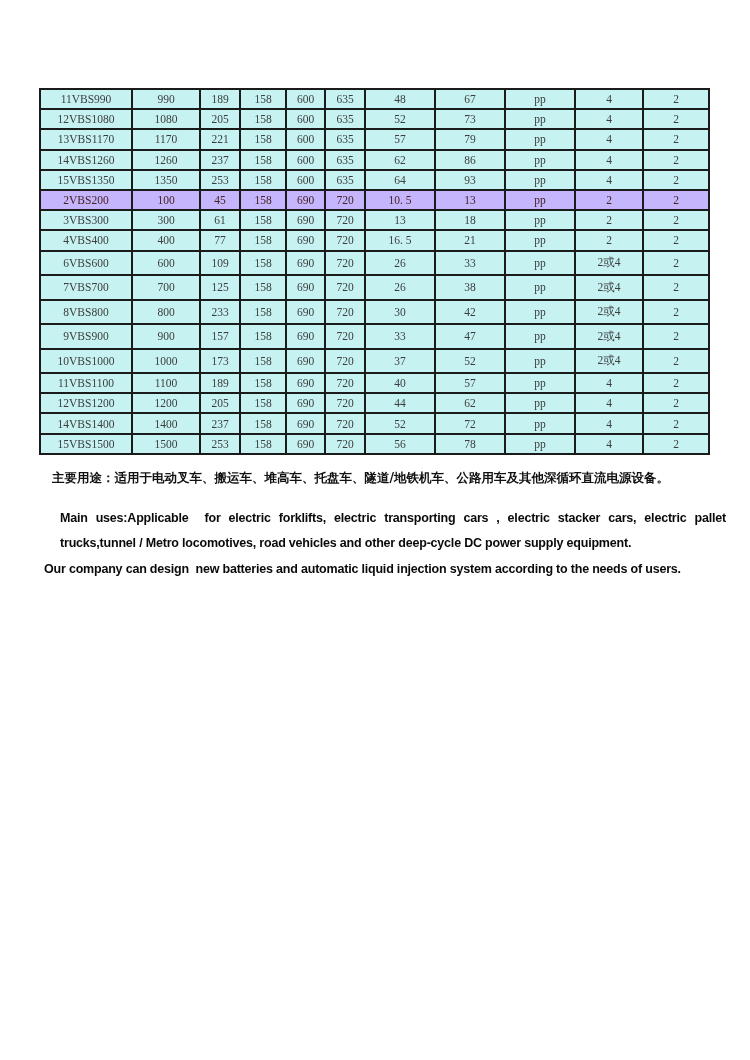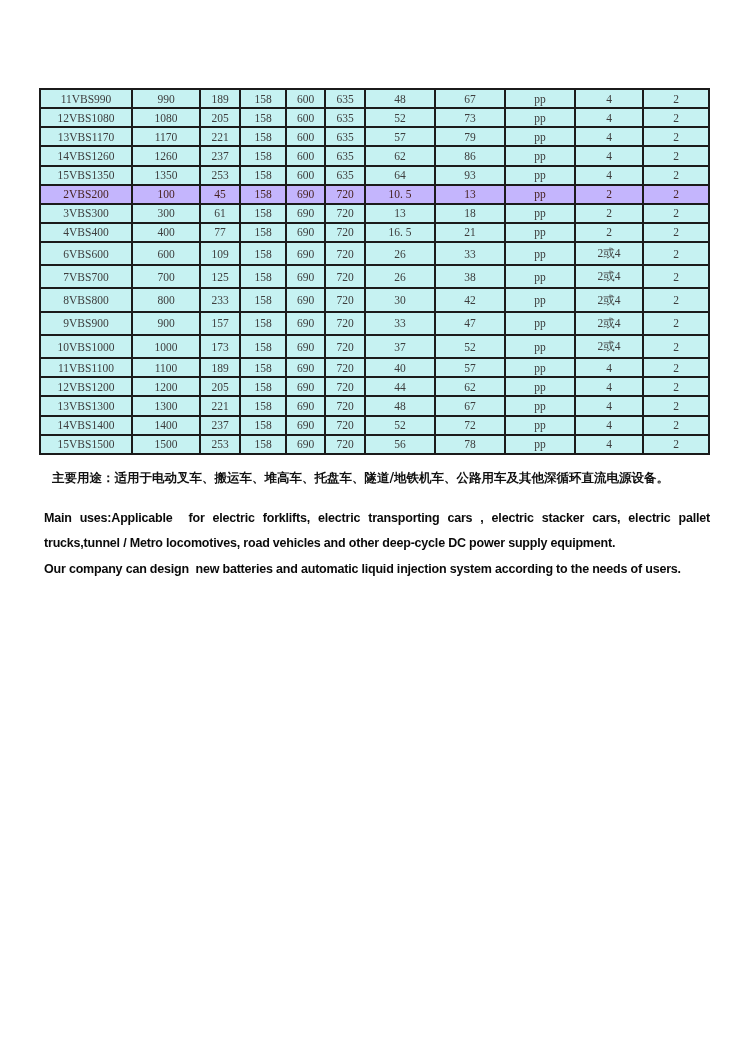--- a/index.html
+++ b/index.html
@@ -268,33 +268,20 @@
           <td>158</td>
           <td>690</td>
           <td>720</td>
           <td>44</td>
           <td>62</td>
           <td>pp</td>
           <td>4</td>
           <td>2</td>
         </tr>
         <tr class="normal">
-          <td>13VBS1300</td>
-          <td>1300</td>
-          <td>221</td>
-          <td>158</td>
-          <td>690</td>
-          <td>720</td>
-          <td>48</td>
-          <td>67</td>
-          <td>pp</td>
-          <td>4</td>
-          <td>2</td>
-        </tr>
-        <tr class="normal">
           <td>14VBS1400</td>
           <td>1400</td>
           <td>237</td>
           <td>158</td>
           <td>690</td>
           <td>720</td>
           <td>52</td>
           <td>72</td>
           <td>pp</td>
           <td>4</td>
@@ -312,17 +299,17 @@
           <td>pp</td>
           <td>4</td>
           <td>2</td>
         </tr>
       </tbody>
     </table>
 
   <p class="cn-note" style="top:462px;">主要用途：适用于电动叉车、搬运车、堆高车、托盘车、隧道/地铁机车、公路用车及其他深循环直流电源设备。</p>
 
 
-  <p class="en-note" style="top:506px;">Main uses:Applicable  for electric forklifts, electric transporting cars , electric stacker cars, electric pallet trucks,tunnel / Metro locomotives, road vehicles and other deep-cycle DC power supply equipment.</p>
+  <p class="en-note" style="top:506px;margin-left:16px;">Main uses:Applicable  for electric forklifts, electric transporting cars , electric stacker cars, electric pallet trucks,tunnel / Metro locomotives, road vehicles and other deep-cycle DC power supply equipment.</p>
 
   <p class="en-note" style="top:557px;">Our company can design  new batteries and automatic liquid injection system according to the needs of users.</p>
 
 </div>
 
 </body></html>

